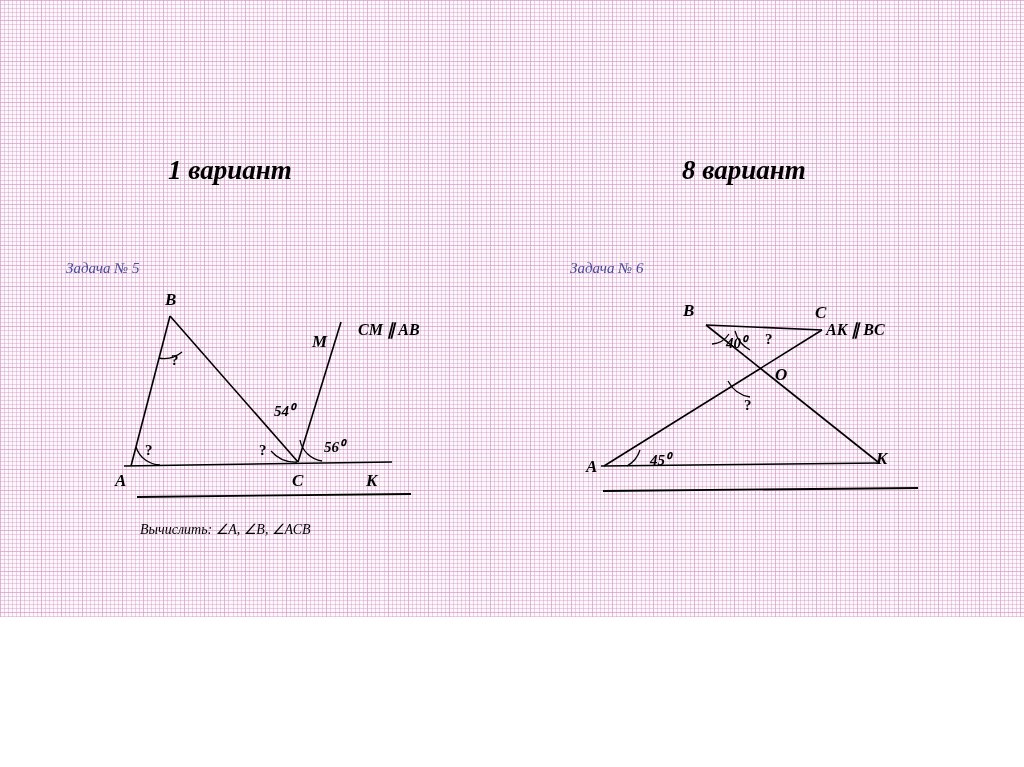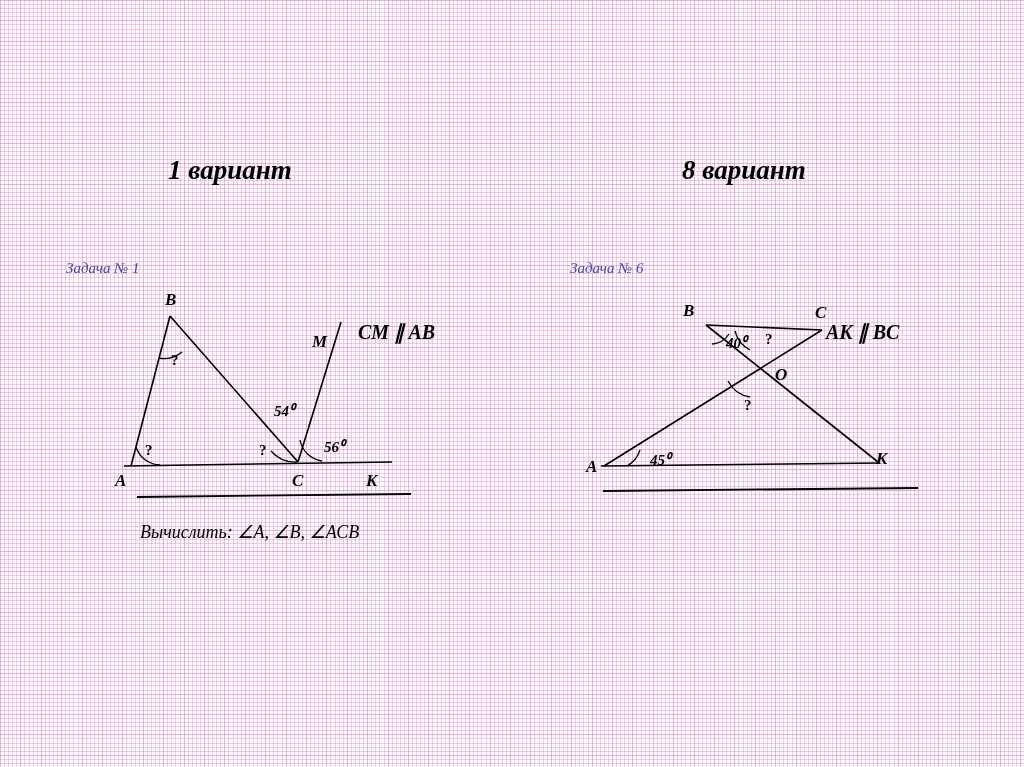--- a/index.html
+++ b/index.html
@@ -10,21 +10,21 @@
     width: 1024px;
     height: 767px;
     overflow: hidden;
     font-family: "Liberation Serif", serif;
     background: #ffffff;
   }
 
   #page {
     position: relative;
     width: 1024px;
-    height: 767px;
+    height: 617px;
     background:
       repeating-linear-gradient(to right,
         rgba(214,160,200,0.55) 0px, rgba(214,160,200,0.55) 1px,
         rgba(0,0,0,0) 1px, rgba(0,0,0,0) 20.4px),
       repeating-linear-gradient(to bottom,
         rgba(214,160,200,0.55) 0px, rgba(214,160,200,0.55) 1px,
         rgba(0,0,0,0) 1px, rgba(0,0,0,0) 20.4px),
       repeating-linear-gradient(to right,
         rgba(190,120,180,0.30) 0px, rgba(190,120,180,0.30) 1px,
         rgba(0,0,0,0) 1px, rgba(0,0,0,0) 4.08px),
@@ -52,31 +52,31 @@
     color: #4a4a9c;
     white-space: nowrap;
   }
   #task-1-label { left: 66px; top: 260px; }
   #task-2-label { left: 570px; top: 260px; }
 
   .parallel-note {
     position: absolute;
     font-weight: bold;
     font-style: italic;
-    font-size: 20px;
+    font-size: 16px;
     color: #000000;
     white-space: nowrap;
   }
   #note-1 { left: 358px; top: 320px; }
   #note-2 { left: 826px; top: 320px; }
 
   .question-line {
     position: absolute;
     font-style: italic;
-    font-size: 18px;
+    font-size: 14px;
     color: #000000;
     white-space: nowrap;
   }
   #question-1 { left: 140px; top: 521px; }
   #question-2 { left: 634px; top: 515px; }
 
   svg.figure {
     position: absolute;
     left: 0;
     top: 0;
@@ -108,21 +108,21 @@
   .ln { stroke: #000000; fill: none; }
 </style>
 </head>
 <body>
 
 <div id="page">
 
   <div class="variant-title" id="variant-1-title">1 вариант</div>
   <div class="variant-title" id="variant-2-title">8 вариант</div>
 
-  <div class="task-label" id="task-1-label">Задача № 1</div>
+  <div class="task-label" id="task-1-label">Задача № 5</div>
   <div class="task-label" id="task-2-label">Задача № 6</div>
 
   <div class="parallel-note" id="note-1">CM ∥ AB</div>
   <div class="parallel-note" id="note-2">AK ∥ BC</div>
 
   <div class="question-line" id="question-1">Вычислить:  ∠А, ∠В, ∠АСВ</div>
 
   <svg class="figure" viewBox="0 0 1024 767">
 
     <g>

